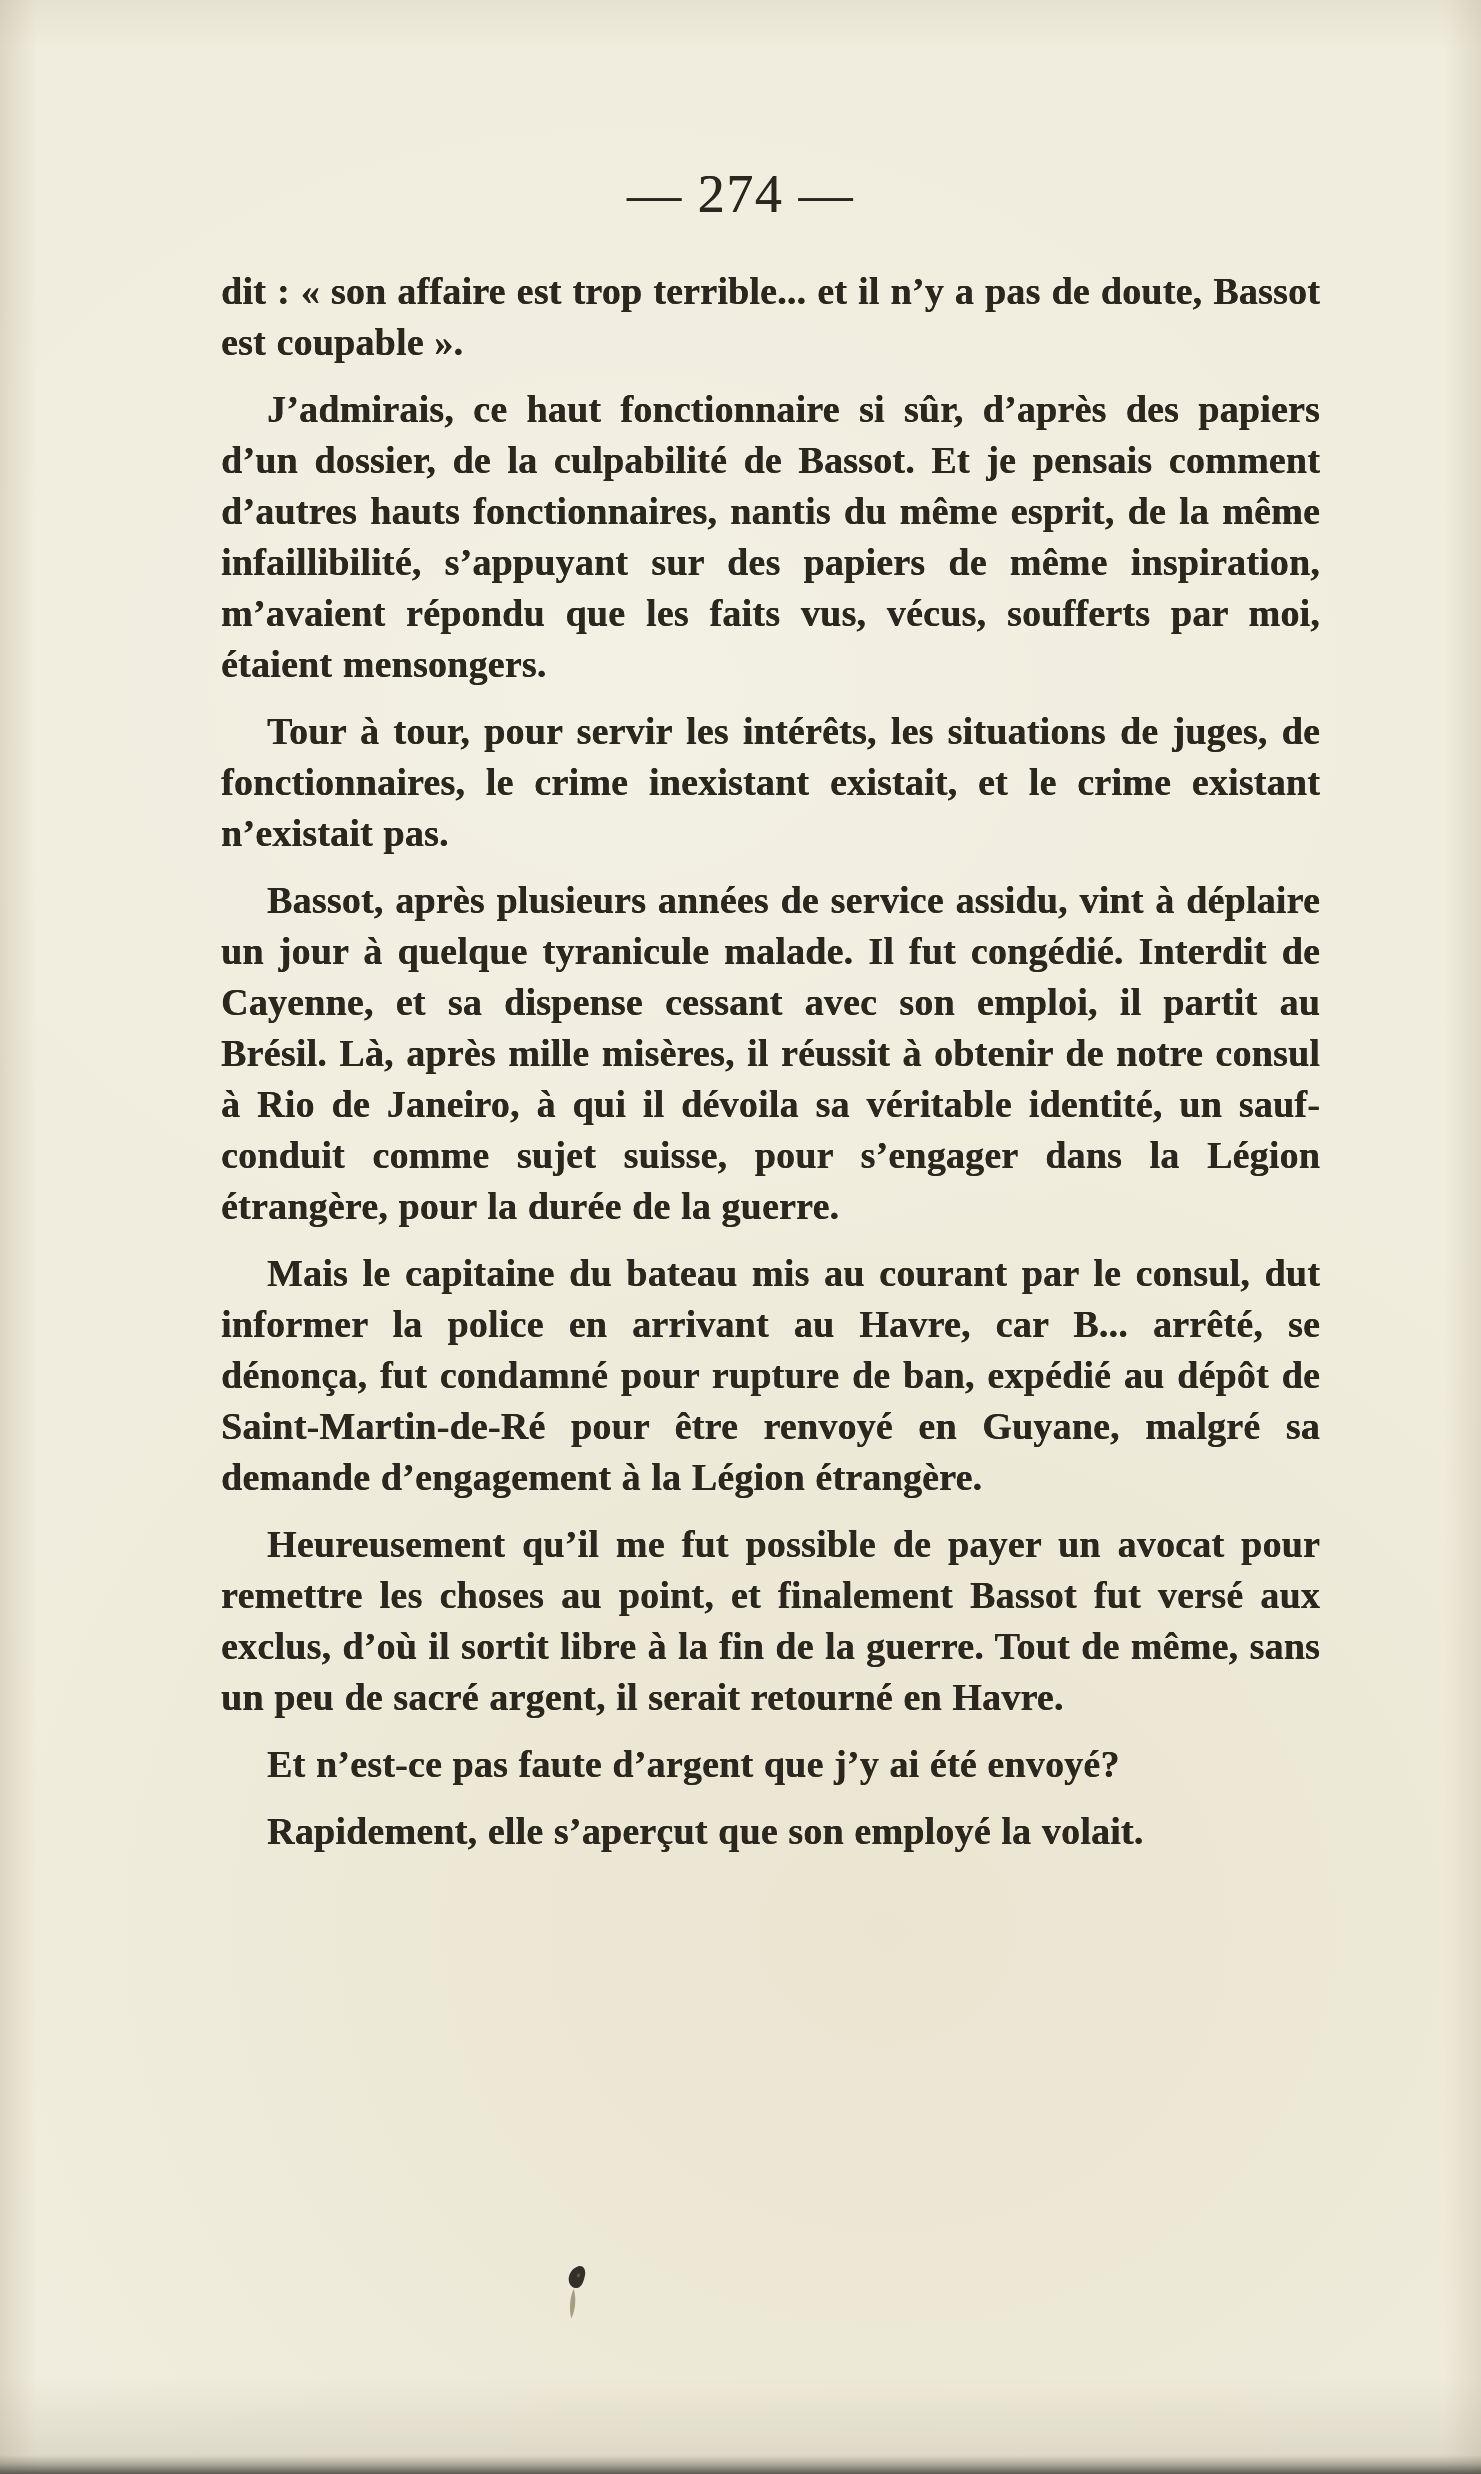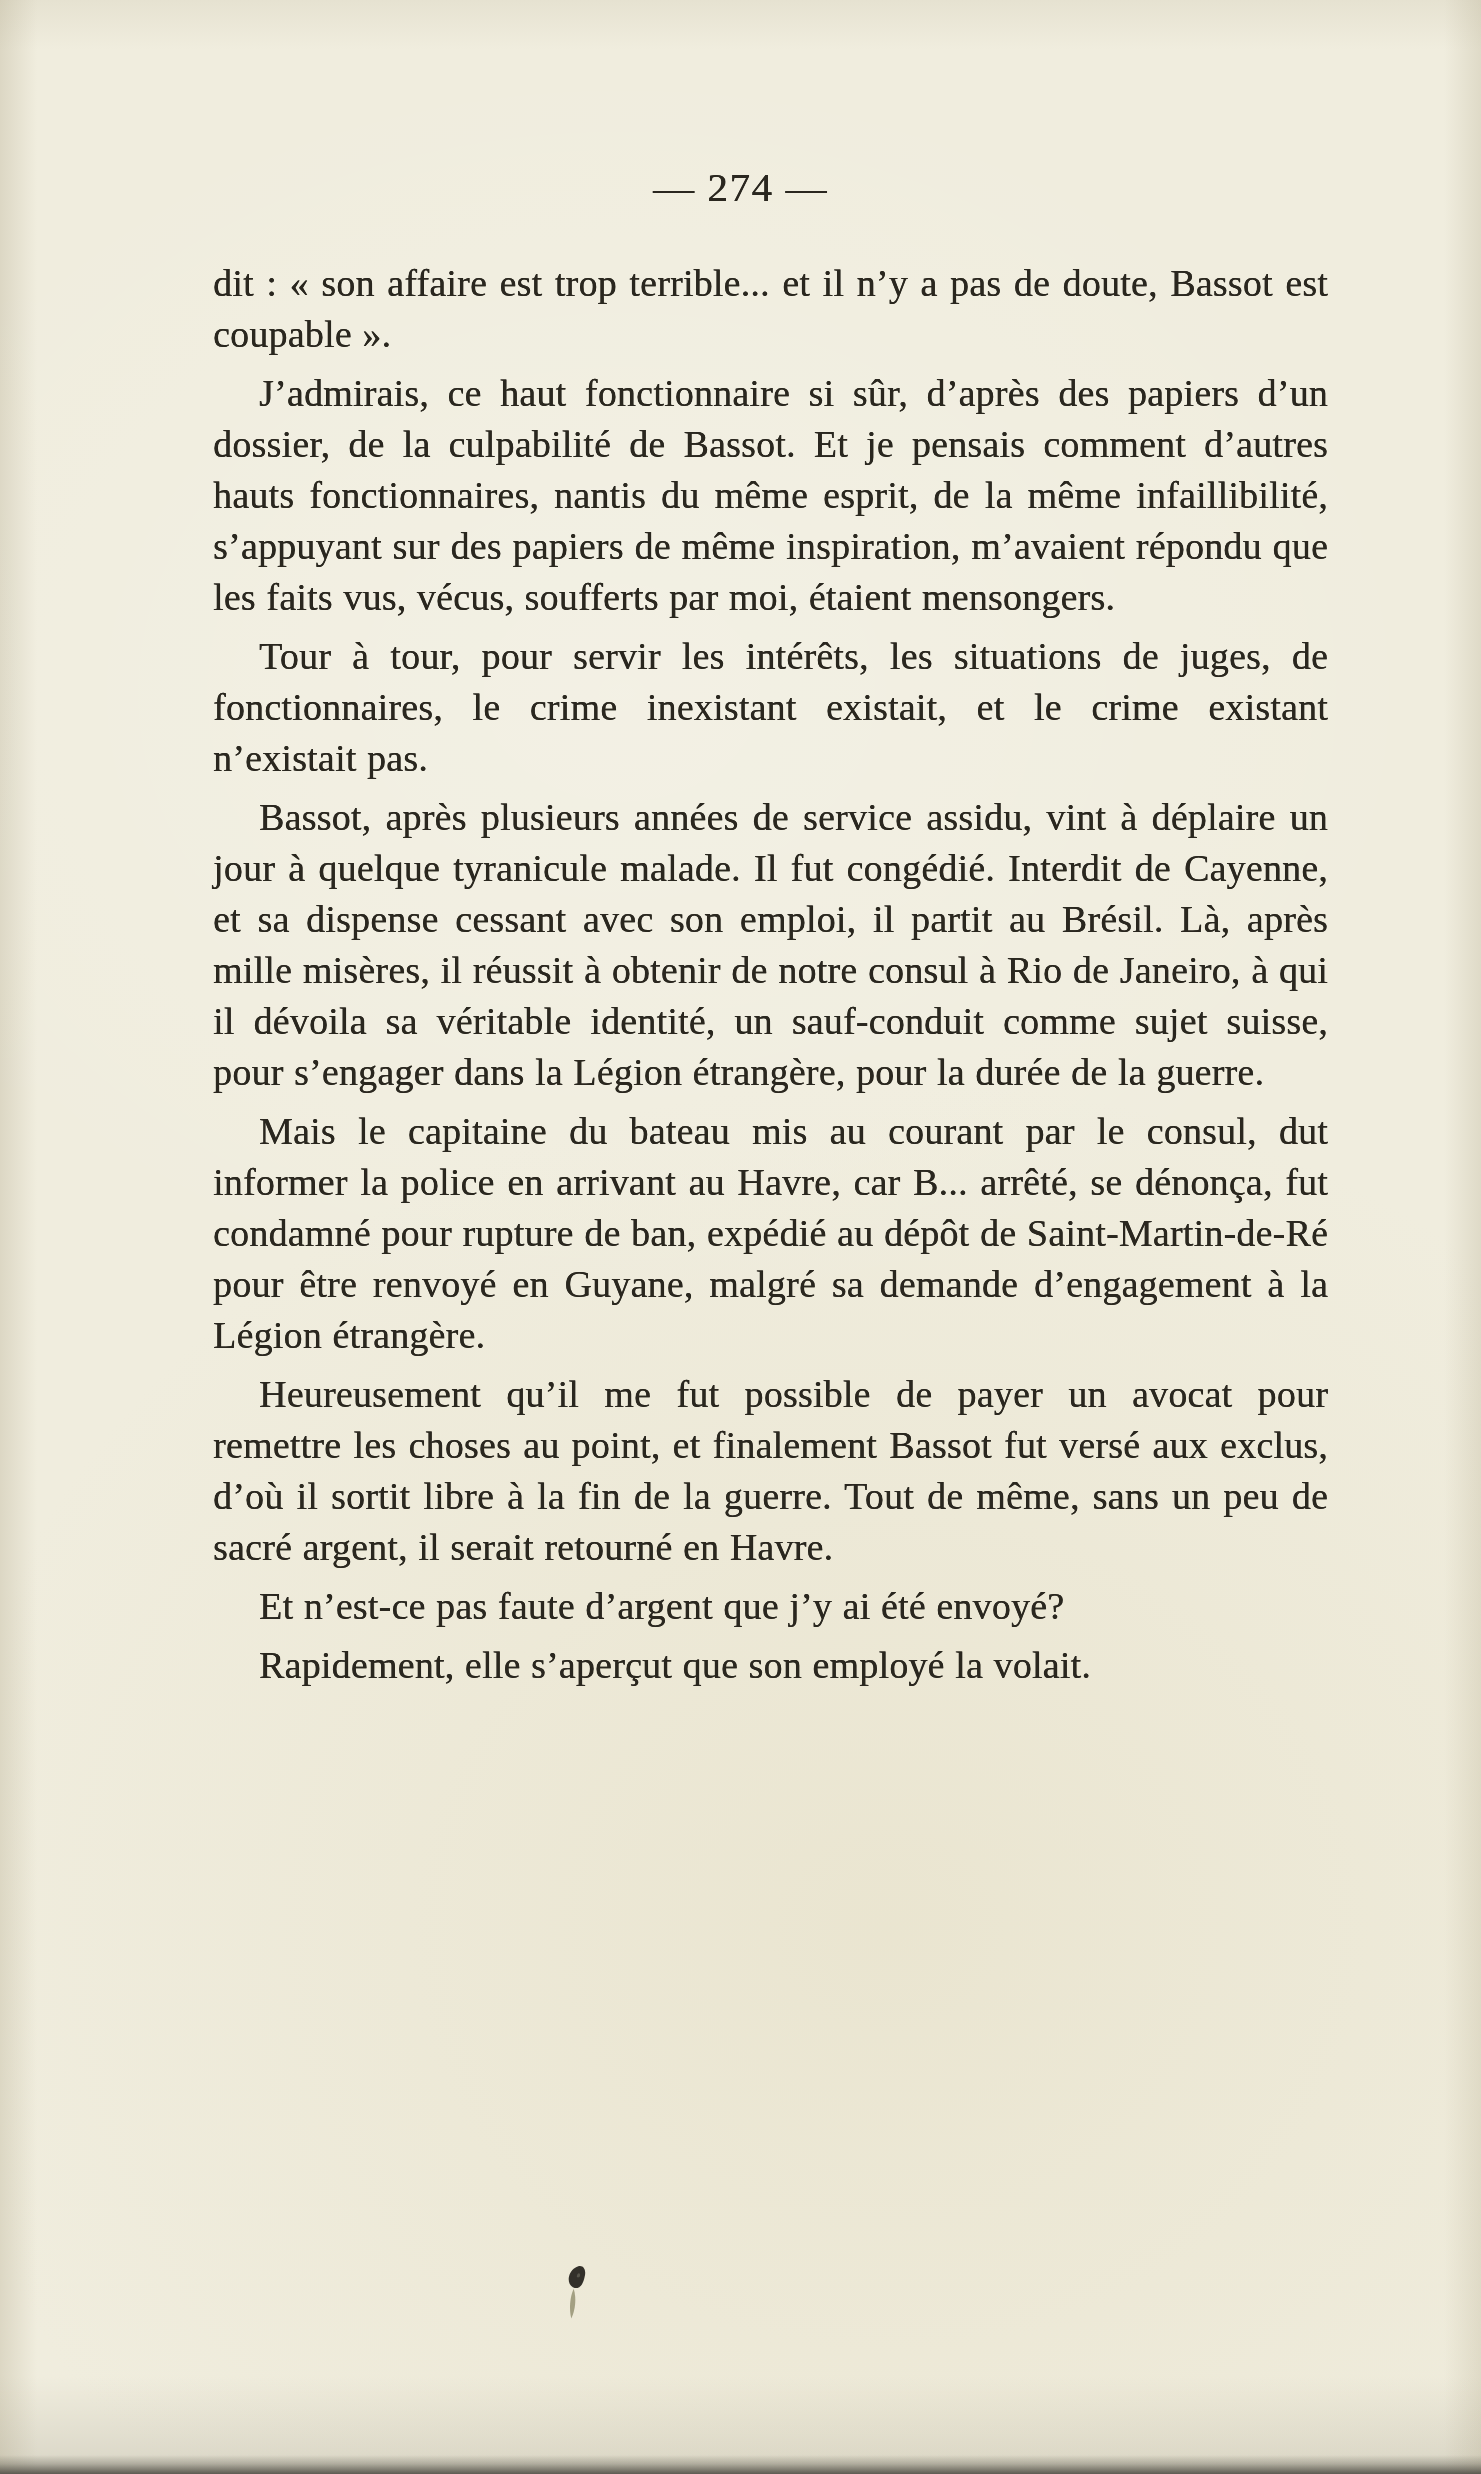--- a/index.html
+++ b/index.html
@@ -25,39 +25,40 @@
       radial-gradient(ellipse 1343px 1185px at 60% 78%, rgba(224,216,186,0.38), rgba(224,216,186,0) 72%),
       linear-gradient(90deg, rgba(168,158,128,0.28) 0%, rgba(168,158,128,0) 2.5%, rgba(168,158,128,0) 97.5%, rgba(168,158,128,0.24) 100%),
       linear-gradient(180deg, rgba(168,158,128,0.14) 0%, rgba(168,158,128,0) 2%, rgba(168,158,128,0) 96%, rgba(120,114,96,0.20) 100%);
   }
   .page-number {
     position: absolute;
     top: 163px;
     left: 0;
     width: 100%;
     text-align: center;
-    font-size: 41px;
+    font-size: 54px;
     letter-spacing: 1.6px;
     text-shadow: 0.3px 0 0 currentColor;
   }
   .text-block {
     position: absolute;
     left: 205px;
     top: 250px;
     width: 1131px;
     font-size: 38px;
     line-height: 51px;
     text-align: justify;
     letter-spacing: 0.2px;
     word-spacing: 0.8px;
     text-shadow: 0.3px 0 0 currentColor;
   }
   .text-block p {
-    margin: 8px;
+    margin: 16px;
     text-indent: 46px;
+    font-weight: bold;
   }
   .text-block p.no-indent {
     text-indent: 0;
   }
   .ink-mark {
     position: absolute;
     left: 558px;
     top: 2261px;
     width: 36px;
     height: 79px;

